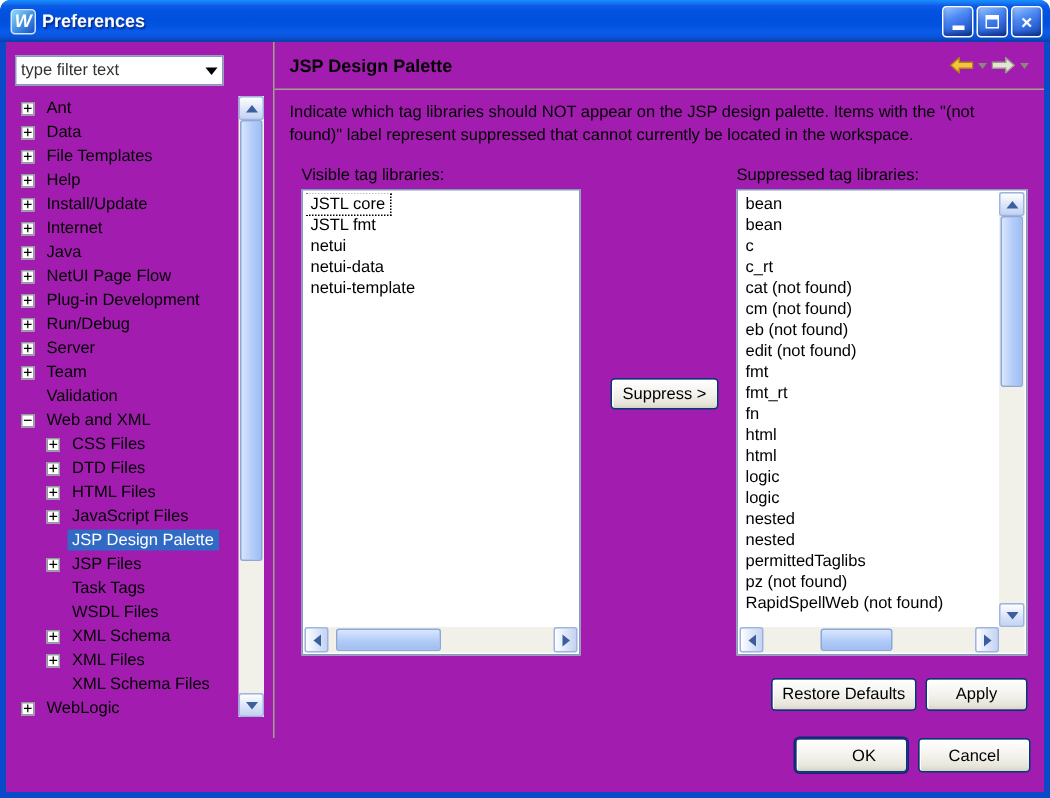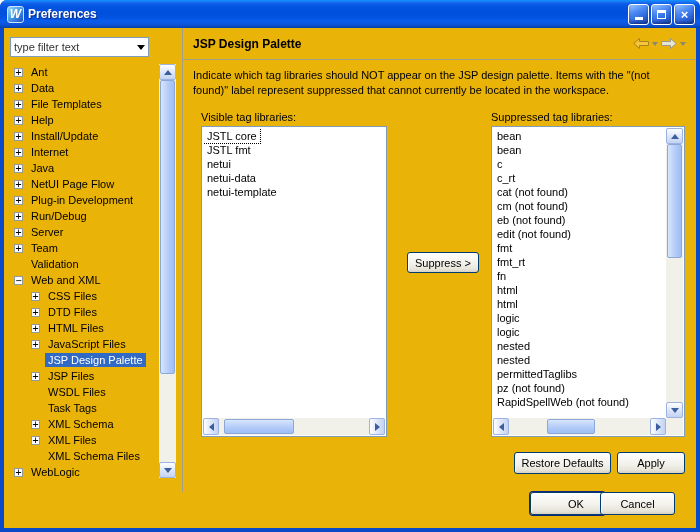--- a/index.html
+++ b/index.html
@@ -37,21 +37,21 @@
     display: flex; align-items: center; justify-content: center;
     color: #fff;
   }
   .glyph-min { width: 8px; height: 3px; background: #fff; align-self: flex-end; margin-bottom: 4px; }
   .glyph-max { width: 9px; height: 9px; border: 1px solid #fff; border-top-width: 3px; }
   .glyph-close { font-size: 13px; font-weight: bold; line-height: 1; }
 
   
   .dialog {
     position: absolute; left: 4px; right: 4px; top: 28px; bottom: 4px;
-    background: #eab308; overflow: hidden;
+    background: #a21caf; overflow: hidden;
   }
 
   
   .sidebar { position: absolute; left: 0; top: 0; width: 176px; bottom: 0; }
   .filter {
     position: absolute; left: 6px; top: 9px; width: 139px; height: 20px;
     background: #fff; border: 1px solid #7F9DB9;
     display: flex; align-items: center;
   }
   .filter input {
@@ -140,21 +140,21 @@
     font: 11px "Liberation Sans", sans-serif; color: #000; text-align: center;
     box-shadow: inset 1px 1px 0 #fff;
     cursor: default;
   }
   .btn.default { box-shadow: 0 0 0 1px #10277A, inset 1px 1px 0 #fff; padding-left: 17px; }
   .suppress-btn { left: 224px; top: 224px; width: 72px; height: 21px; }
   .show-btn     { left: 224px; top: 252px; width: 72px; height: 21px; }
   .restore-btn  { left: 331px; top: 424px; width: 97px; height: 22px; }
   .apply-btn    { left: 434px; top: 424px; width: 68px; height: 22px; }
   .ok-btn     { right: 91px; bottom: 13px; width: 75px; }
-  .cancel-btn { right: 21px;  bottom: 13px; width: 75px; }
+  .cancel-btn { right: 9px;  bottom: 13px; width: 75px; }
 </style>
 </head>
 <body>
 
 <div class="window">
   <div class="titlebar">
     <div class="app-icon">W</div>
     <div class="title-text">Preferences</div>
     <div class="wbtn">
         <span class="glyph-min"></span>
@@ -252,25 +252,25 @@
           <div class="tree-row selected" style="padding-left: 25px;">
             <span class="expander blank"></span>
             <span class="tree-label">JSP Design Palette</span>
           </div>
           <div class="tree-row" style="padding-left: 25px;">
             <span class="expander">+</span>
             <span class="tree-label">JSP Files</span>
           </div>
           <div class="tree-row" style="padding-left: 25px;">
             <span class="expander blank"></span>
+            <span class="tree-label">Task Tags</span>
+          </div>
+          <div class="tree-row" style="padding-left: 25px;">
+            <span class="expander blank"></span>
             <span class="tree-label">WSDL Files</span>
-          </div>
-          <div class="tree-row" style="padding-left: 25px;">
-            <span class="expander blank"></span>
-            <span class="tree-label">Task Tags</span>
           </div>
           <div class="tree-row" style="padding-left: 25px;">
             <span class="expander">+</span>
             <span class="tree-label">XML Schema</span>
           </div>
           <div class="tree-row" style="padding-left: 25px;">
             <span class="expander">+</span>
             <span class="tree-label">XML Files</span>
           </div>
           <div class="tree-row" style="padding-left: 25px;">

